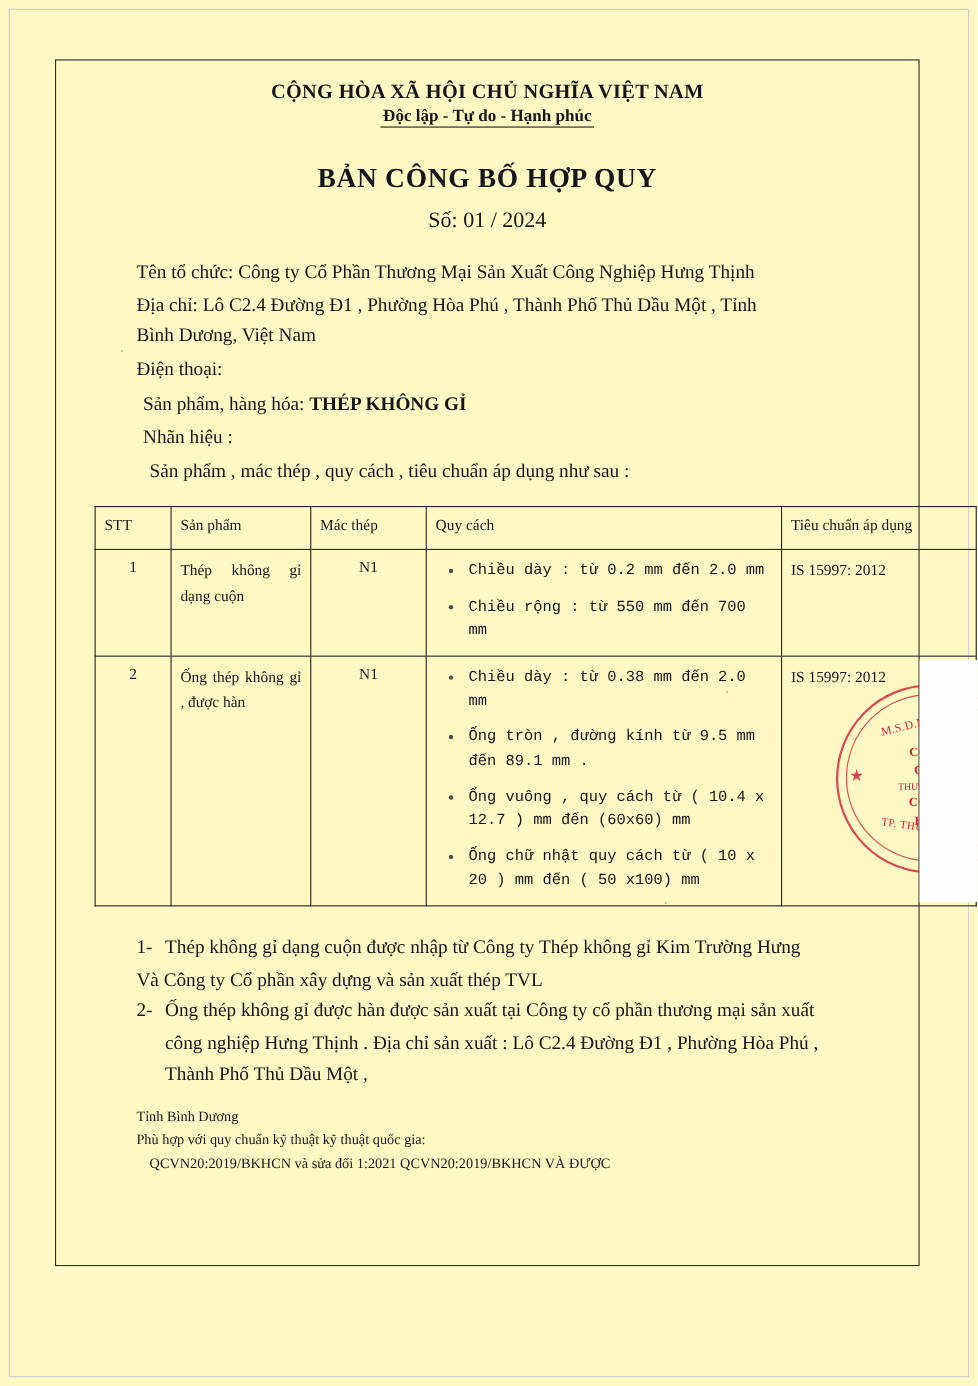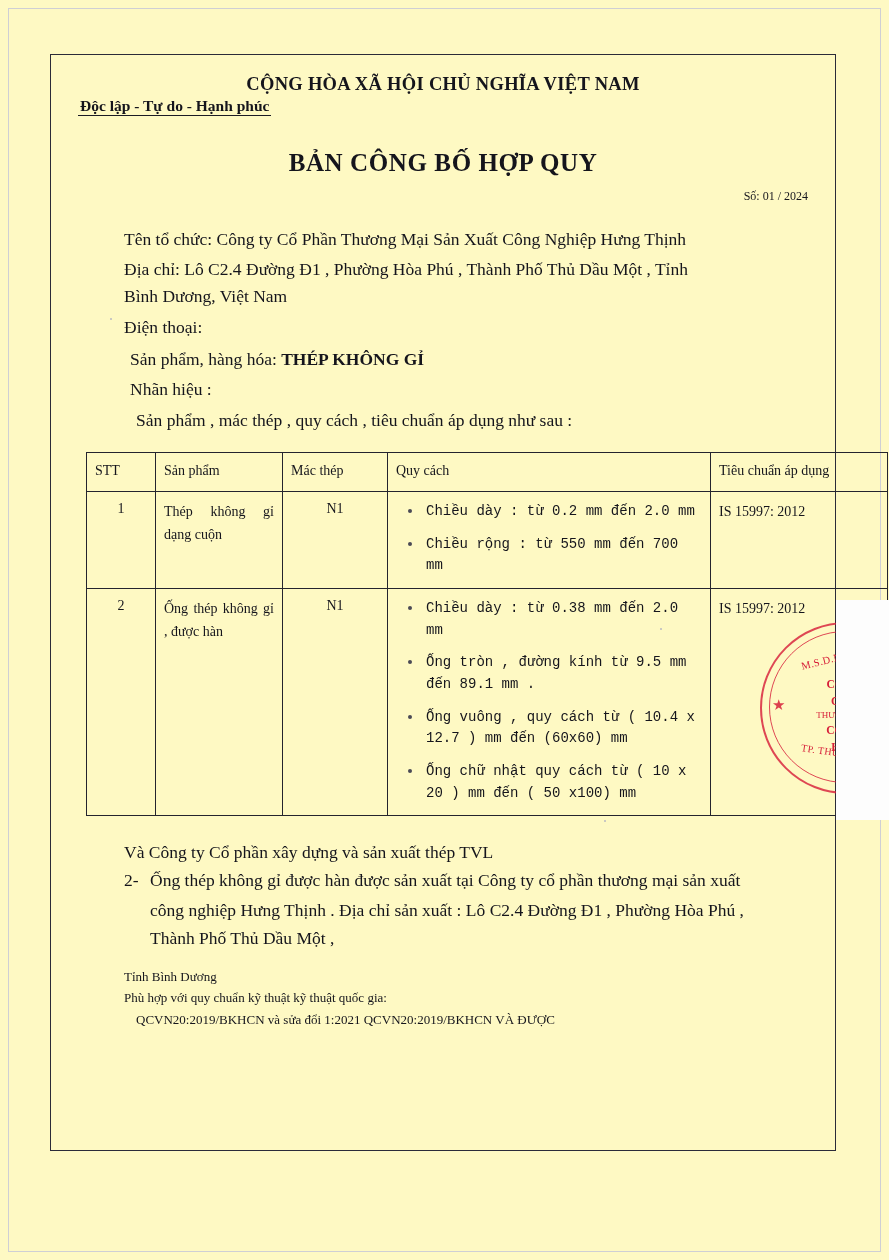--- a/index.html
+++ b/index.html
@@ -48,40 +48,40 @@
   }
 
   .natl-title {
     text-align: center;
     font-weight: bold;
     font-size: 18.5px;
     letter-spacing: 0.3px;
     margin: 8px 0 2px 0;
   }
   .natl-sub {
-    text-align: left;
+    text-align: center;
     font-weight: bold;
     font-size: 15.5px;
     margin: 0 0 2px 0;
   }
   .natl-sub span {
     border-bottom: 1.4px solid #1b1b24;
     padding: 0 2px 1px 2px;
   }
 
   .main-title {
     text-align: center;
     font-weight: bold;
     font-size: 25px;
     letter-spacing: 0.6px;
     margin: 34px 0 0 0;
   }
   .doc-number {
-    text-align: right;
-    font-size: 12px;
+    text-align: center;
+    font-size: 20px;
     margin: 12px 0 0 0;
   }
 
   .field-block {
     margin-top: 22px;
     font-size: 17.5px;
     line-height: 1.55;
   }
   .field-line {
     margin: 0 0 3px 0;
@@ -322,20 +322,23 @@
               <li>Ống vuông , quy cách từ ( 10.4 x 12.7 ) mm đến (60x60) mm</li>
               <li>Ống chữ nhật quy cách từ ( 10 x 20 ) mm đến ( 50 x100) mm</li>
             </ul>
           </td>
           <td class="std">IS 15997: 2012</td>
         </tr>
       </tbody>
     </table>
 
     <div class="notes">
+      <div class="note-item">
+        <span class="note-num">1-</span><span>Thép không gỉ dạng cuộn được nhập từ Công ty Thép không gỉ Kim Trường Hưng</span>
+      </div>
       <div class="note-cont">Và Công ty Cổ phần xây dựng và sản xuất thép TVL</div>
 
       <div class="note-item">
         <span class="note-num">2-</span><span>Ống thép không gỉ được hàn được sản xuất tại Công ty cổ phần thương mại sản xuất</span>
       </div>
       <div class="note-cont2">công nghiệp Hưng Thịnh . Địa chỉ sản xuất : Lô C2.4 Đường Đ1 , Phường Hòa Phú ,</div>
       <div class="note-cont2">Thành Phố Thủ Dầu Một ,</div>
     </div>
 
     <div class="closing">

